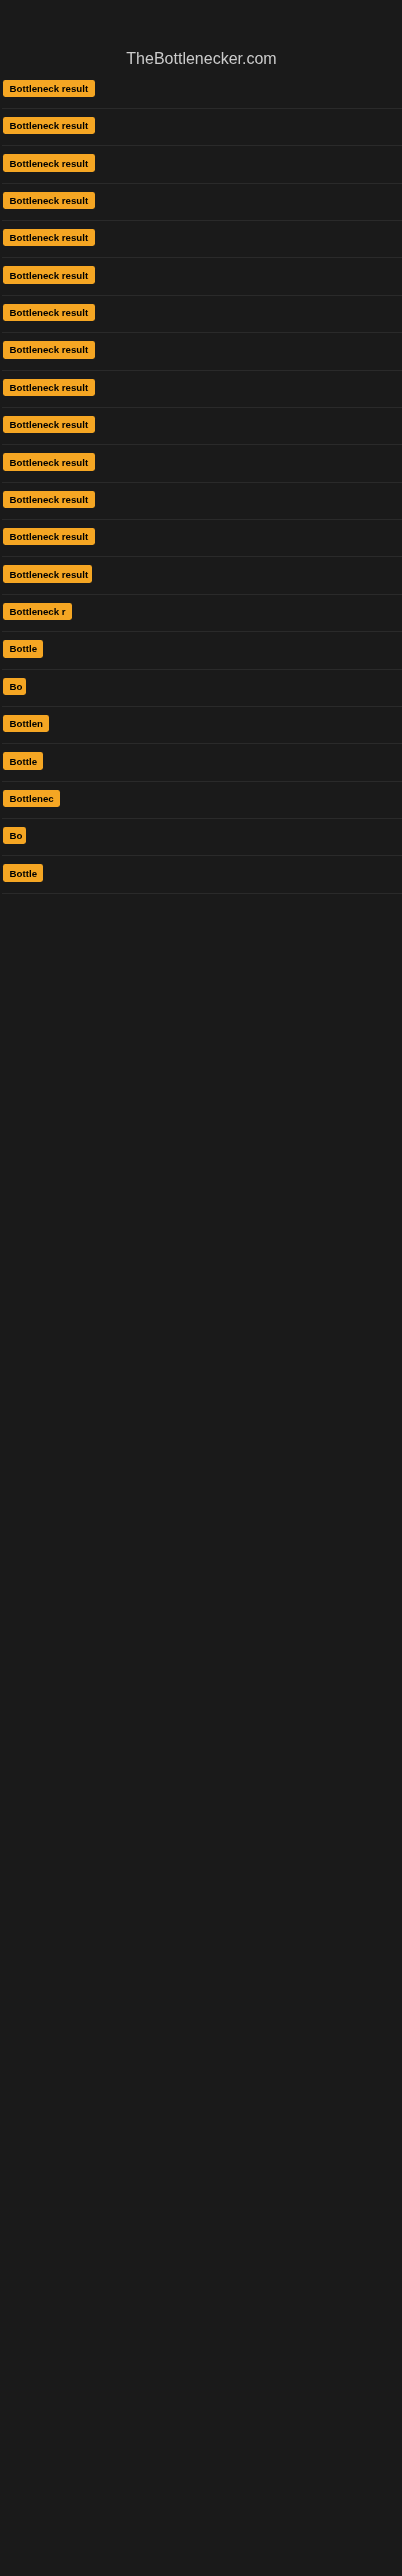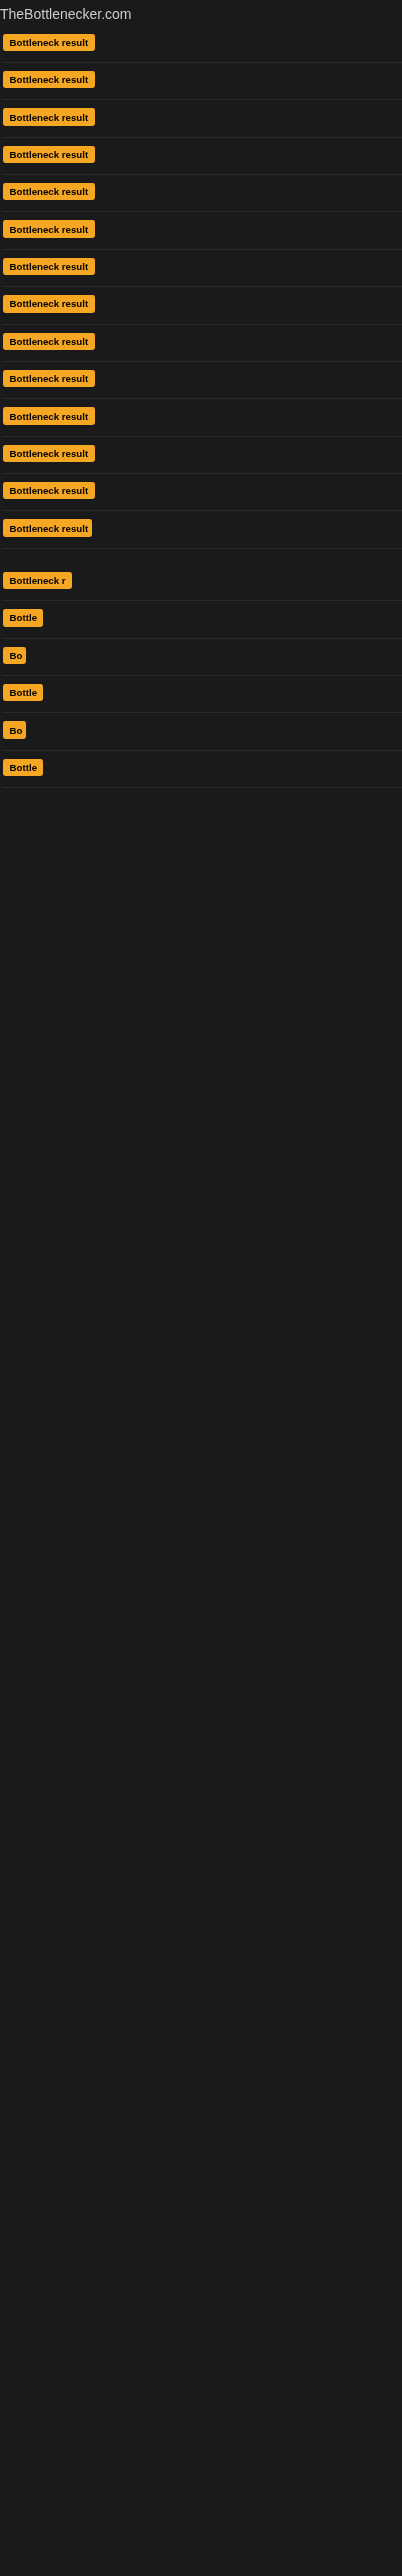--- a/index.html
+++ b/index.html
@@ -8,25 +8,26 @@
       box-sizing: border-box;
     }
     body {
       background-color: #1a1a1a;
       width: 403px;
       min-height: 2576px;
       font-family: Arial, sans-serif;
       position: relative;
     }
     .site-title {
-      text-align: left;
+      text-align: center;
       color: #cccccc;
-      font-size: 14px;
+      font-size: 16px;
       padding: 6.4px 0 3.2px 0;
       font-weight: normal;
+      margin-top: 44px;
     }
     .bottleneck-badge {
       display: inline-block;
       background-color: #f5a623;
       color: #000;
       font-size: 9.7px;
       font-weight: bold;
       padding: 3.2px 6.4px;
       border-radius: 2.4px;
       white-space: nowrap;
@@ -51,20 +52,22 @@
     <div class="result-row"><span class="bottleneck-badge" style="max-width: 105px;">Bottleneck result</span></div>
     <div class="result-row"><span class="bottleneck-badge" style="max-width: 105px;">Bottleneck result</span></div>
     <div class="result-row"><span class="bottleneck-badge" style="max-width: 105px;">Bottleneck result</span></div>
     <div class="result-row"><span class="bottleneck-badge" style="max-width: 105px;">Bottleneck result</span></div>
     <div class="result-row"><span class="bottleneck-badge" style="max-width: 105px;">Bottleneck result</span></div>
     <div class="result-row"><span class="bottleneck-badge" style="max-width: 105px;">Bottleneck result</span></div>
     <div class="result-row"><span class="bottleneck-badge" style="max-width: 105px;">Bottleneck result</span></div>
     <div class="result-row"><span class="bottleneck-badge" style="max-width: 101px;">Bottleneck result</span></div>
     <div class="result-row"><span class="bottleneck-badge" style="max-width: 97px;">Bottleneck result</span></div>
     <div class="result-row"><span class="bottleneck-badge" style="max-width: 89px;">Bottleneck result</span></div>
-    <div class="result-row"><span class="bottleneck-badge" style="max-width: 71px; margin-top: 15px;">Bottleneck r</span></div>
+    <div class="result-row"><span class="bottleneck-badge" style="max-width: 71px;">Bottleneck r</span></div>
     <div class="result-row"><span class="bottleneck-badge" style="max-width: 47px;">Bottle</span></div>
     <div class="result-row"><span class="bottleneck-badge" style="max-width: 22.5px;">Bo</span></div>
+    <div class="result-row"><span class="bottleneck-badge" style="max-width: 52px;">Bottlen</span></div>
     <div class="result-row"><span class="bottleneck-badge" style="max-width: 43px;">Bottle</span></div>
+    <div class="result-row"><span class="bottleneck-badge" style="max-width: 61px;">Bottlenec</span></div>
     <div class="result-row"><span class="bottleneck-badge" style="max-width: 22.5px;">Bo</span></div>
     <div class="result-row"><span class="bottleneck-badge" style="max-width: 42px;">Bottle</span></div>
   </div>
 
 
 </body></html>

